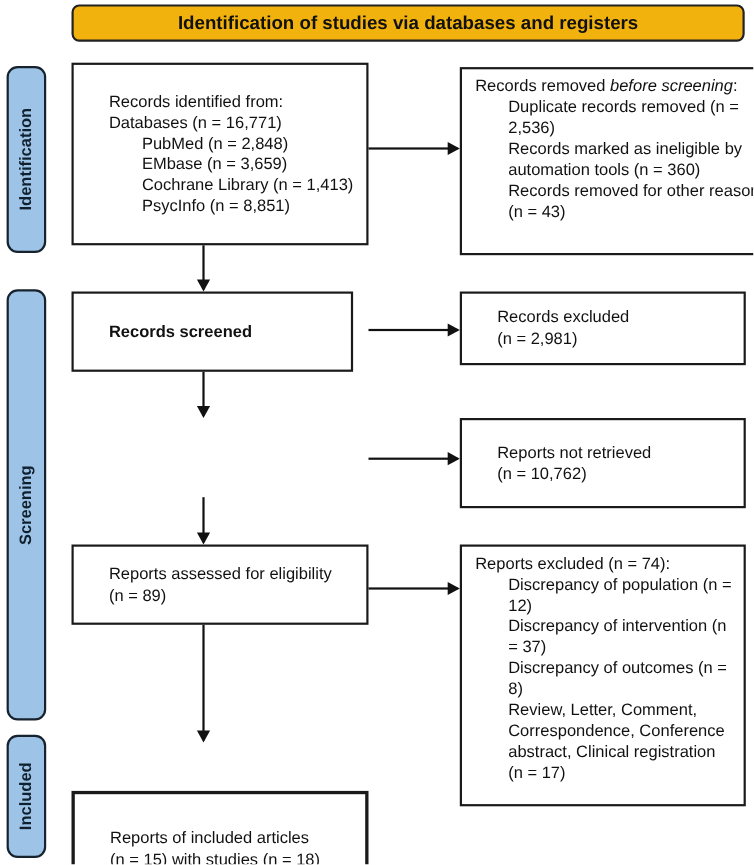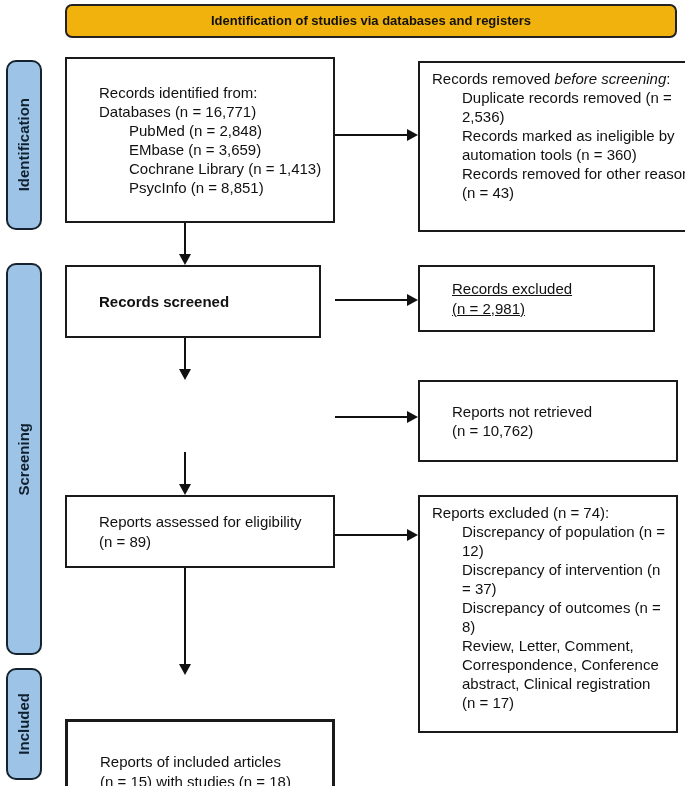--- a/index.html
+++ b/index.html
@@ -6,21 +6,21 @@
   #canvas{
     position:relative;width:685px;height:786px;background:#ffffff;
     font-family:"Liberation Sans","DejaVu Sans",sans-serif;
     color:#111111;font-size:15px;line-height:1.27;
     -webkit-font-smoothing:antialiased;overflow:hidden;
   }
   .banner{
     position:absolute;left:65px;top:4px;width:612px;height:34px;
     background:#F2B20E;border:2px solid #222;border-radius:7px;
     display:flex;align-items:center;justify-content:center;
-    font-weight:bold;font-size:13px;box-sizing:border-box;
+    font-weight:bold;font-size:17px;box-sizing:border-box;
   }
   .stage{
     position:absolute;left:6px;width:36px;background:#9DC3E6;
     border:2px solid #16222e;border-radius:10px;box-sizing:border-box;
     display:flex;align-items:center;justify-content:center;
   }
   .stage span{
     writing-mode:vertical-rl;transform:rotate(180deg);
     font-weight:bold;font-size:15px;color:#10202e;white-space:nowrap;
   }
@@ -98,21 +98,21 @@
 
   <div class="fbox" style="left:418px;top:61px;width:300px;height:171px;">
     <div class="pad">
       <div><span>Records removed </span><i>before screening</i><span>:</span></div>
       <div class="indent">Duplicate records removed (n = 2,536)</div>
       <div class="indent">Records marked as ineligible by automation tools (n = 360)</div>
       <div class="indent">Records removed for other reasons (n = 43)</div>
     </div>
   </div>
 
-  <div class="fbox center" style="left:418px;top:265px;width:237px;height:67px;text-decoration:underline;">
+  <div class="fbox center" style="left:418px;top:265px;width:260px;height:67px;">
     <div class="pad">
       <div>Records excluded</div>
       <div>(n = 2,981)</div>
     </div>
   </div>
 
   <div class="fbox center" style="left:418px;top:380px;width:260px;height:82px;">
     <div class="pad">
       <div>Reports not retrieved</div>
       <div>(n = 10,762)</div>

